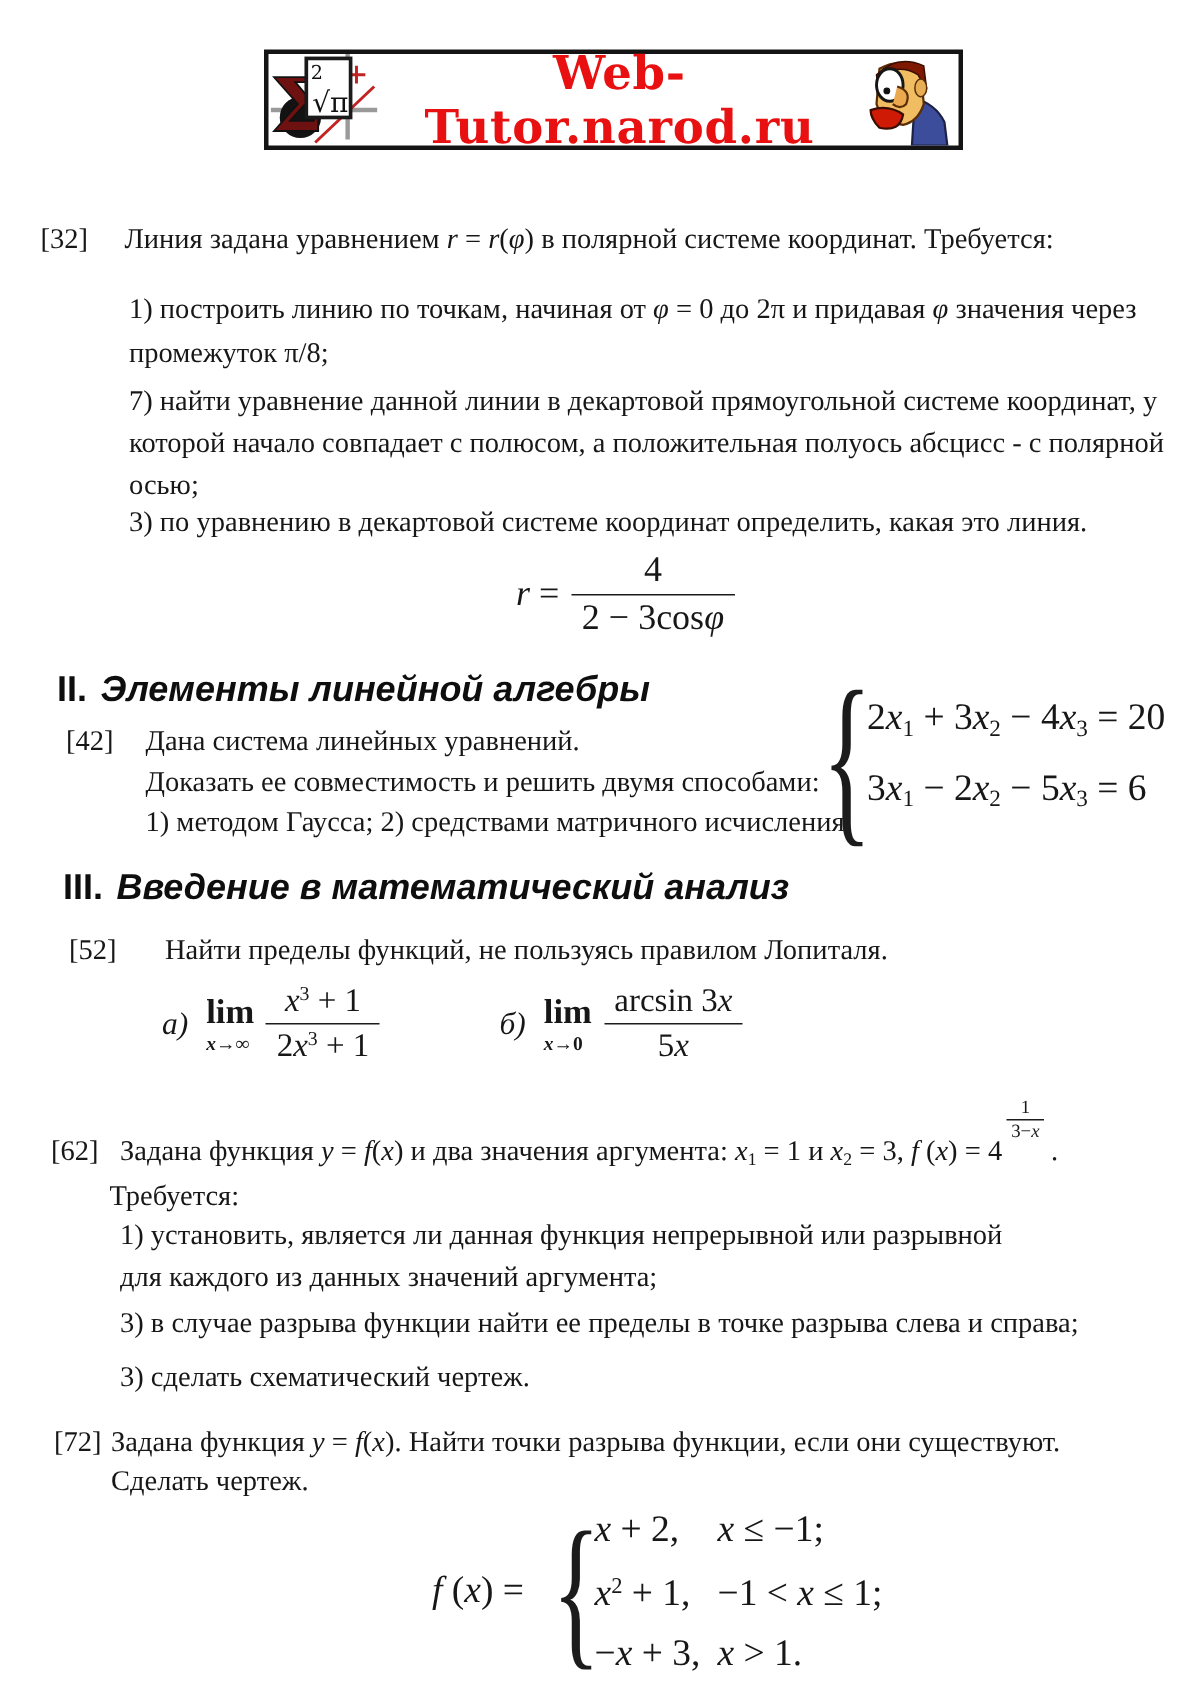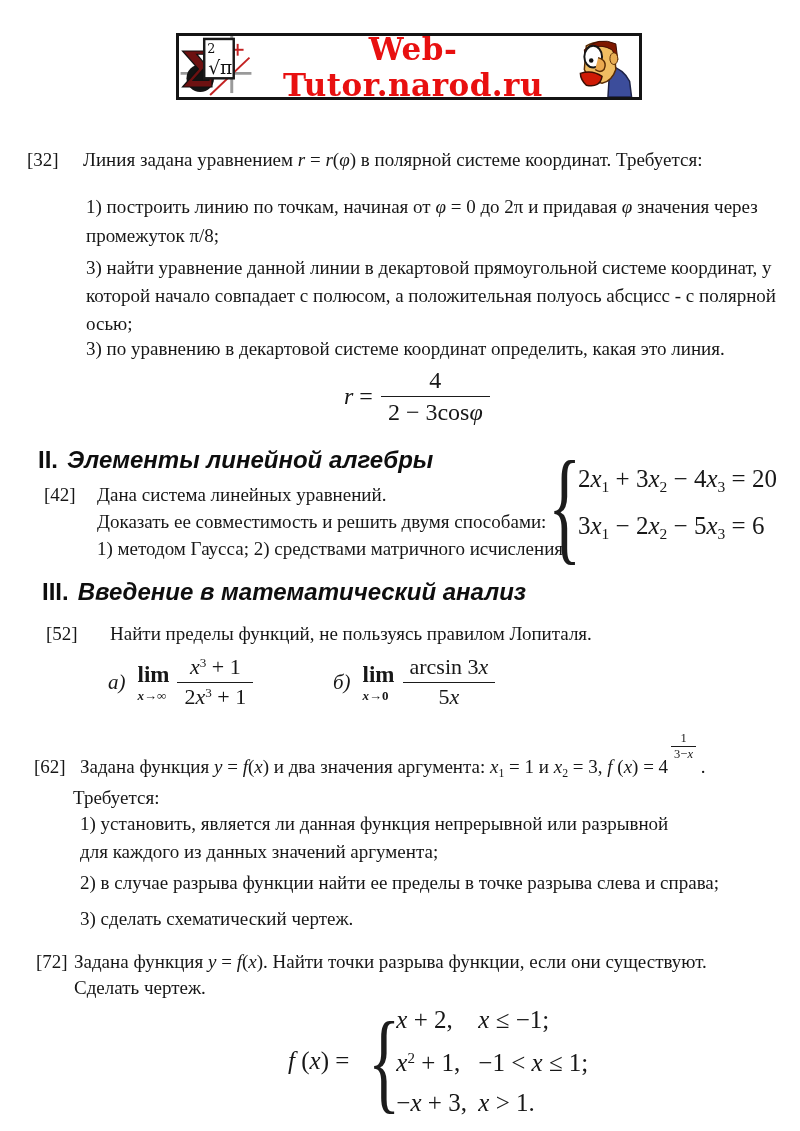--- a/index.html
+++ b/index.html
@@ -102,21 +102,21 @@
 </div>
 
 <div class="abs body-text nw" id="p32-intro" style="left:27px; top:149px;">
   <span class="plabel" style="width:56px;">[32]</span><span><span>Линия задана уравнением </span><span class="it">r</span><span> = </span><span class="it">r</span><span>(</span><span class="it">φ</span><span>)</span><span> в полярной системе координат. Требуется:</span></span>
 </div>
 <div class="abs body-text" style="left:86px; top:192px;">
   <div class="nw" style="line-height:29px;"><span>1) построить линию по точкам, начиная от </span><span class="it">φ</span><span> = 0 до 2π и придавая  </span><span class="it">φ</span><span>  значения через</span></div>
   <div class="nw" style="line-height:29px;"><span>промежуток  π/8;</span></div>
 </div>
 <div class="abs body-text" style="left:86px; top:254px;">
-  <div class="nw" style="line-height:28px;">3) найти уравнение данной линии в декартовой прямоугольной системе координат, у</div>
+  <div class="nw" style="line-height:28px;">7) найти уравнение данной линии в декартовой прямоугольной системе координат, у</div>
   <div class="nw" style="line-height:28px;">которой начало совпадает с полюсом, а положительная полуось абсцисс - с полярной</div>
   <div class="nw" style="line-height:28px;">осью;</div>
 </div>
 <div class="abs body-text nw" style="left:86px; top:338px;">3) по уравнению в декартовой системе координат определить, какая это линия.</div>
 
 <div class="abs formula-row" style="left:344px; top:368px; height:56px;">
   <span class="formula-lhs"><span class="it">r</span><span> =</span></span>
   <span><span class="frac"><span class="num"><span>4</span></span><span class="den"><span>2 − 3cos</span><span class="it">φ</span></span></span></span>
 </div>
 
@@ -161,21 +161,21 @@
 </div>
 
 <div class="abs body-text nw" style="left:34px; top:746px;">
   <span class="plabel" style="width:46px;">[62]</span><span><span>Задана функция </span><span class="it">y</span><span> = </span><span class="it">f</span><span>(</span><span class="it">x</span><span>) и два значения аргумента:  </span><span class="it">x</span><sub>1</sub><span> = 1  и  </span><span class="it">x</span><sub>2</sub><span> = 3,  </span><span class="it">f</span><span> (</span><span class="it">x</span><span>) = 4</span><span class="frac supfrac"><span class="num"><span>1</span></span><span class="den"><span>3−</span><span class="it">x</span></span></span><span> .</span></span>
 </div>
 <div class="abs body-text nw" style="left:73px; top:787px;">Требуется:</div>
 <div class="abs body-text" style="left:80px; top:810px;">
   <div class="nw" style="line-height:28px;">1) установить, является ли данная функция непрерывной или разрывной</div>
   <div class="nw" style="line-height:28px;">для каждого из данных значений аргумента;</div>
 </div>
-<div class="abs body-text nw" style="left:80px; top:872px;">2) в случае разрыва функции найти ее пределы в точке разрыва слева и справа;</div>
+<div class="abs body-text nw" style="left:80px; top:872px;">3) в случае разрыва функции найти ее пределы в точке разрыва слева и справа;</div>
 <div class="abs body-text nw" style="left:80px; top:908px;text-align:center;">3) сделать схематический чертеж.</div>
 
 <div class="abs body-text" style="left:36px; top:949px;">
   <div class="nw" style="line-height:26px;"><span class="plabel" style="width:38px;">[72]</span><span><span>Задана функция </span><span class="it">y</span><span> = </span><span class="it">f</span><span>(</span><span class="it">x</span><span>). Найти точки разрыва функции, если они существуют.</span></span></div>
   <div class="nw" style="line-height:26px; margin-left:38px;">Сделать чертеж.</div>
 </div>
 
 <div class="abs piecewise" style="left:288px; top:1000px; height:122px;">
   <span class="pw-lhs"><span class="it">f</span><span> (</span><span class="it">x</span><span>) = </span></span>
   <span class="pw-brace">{</span>

